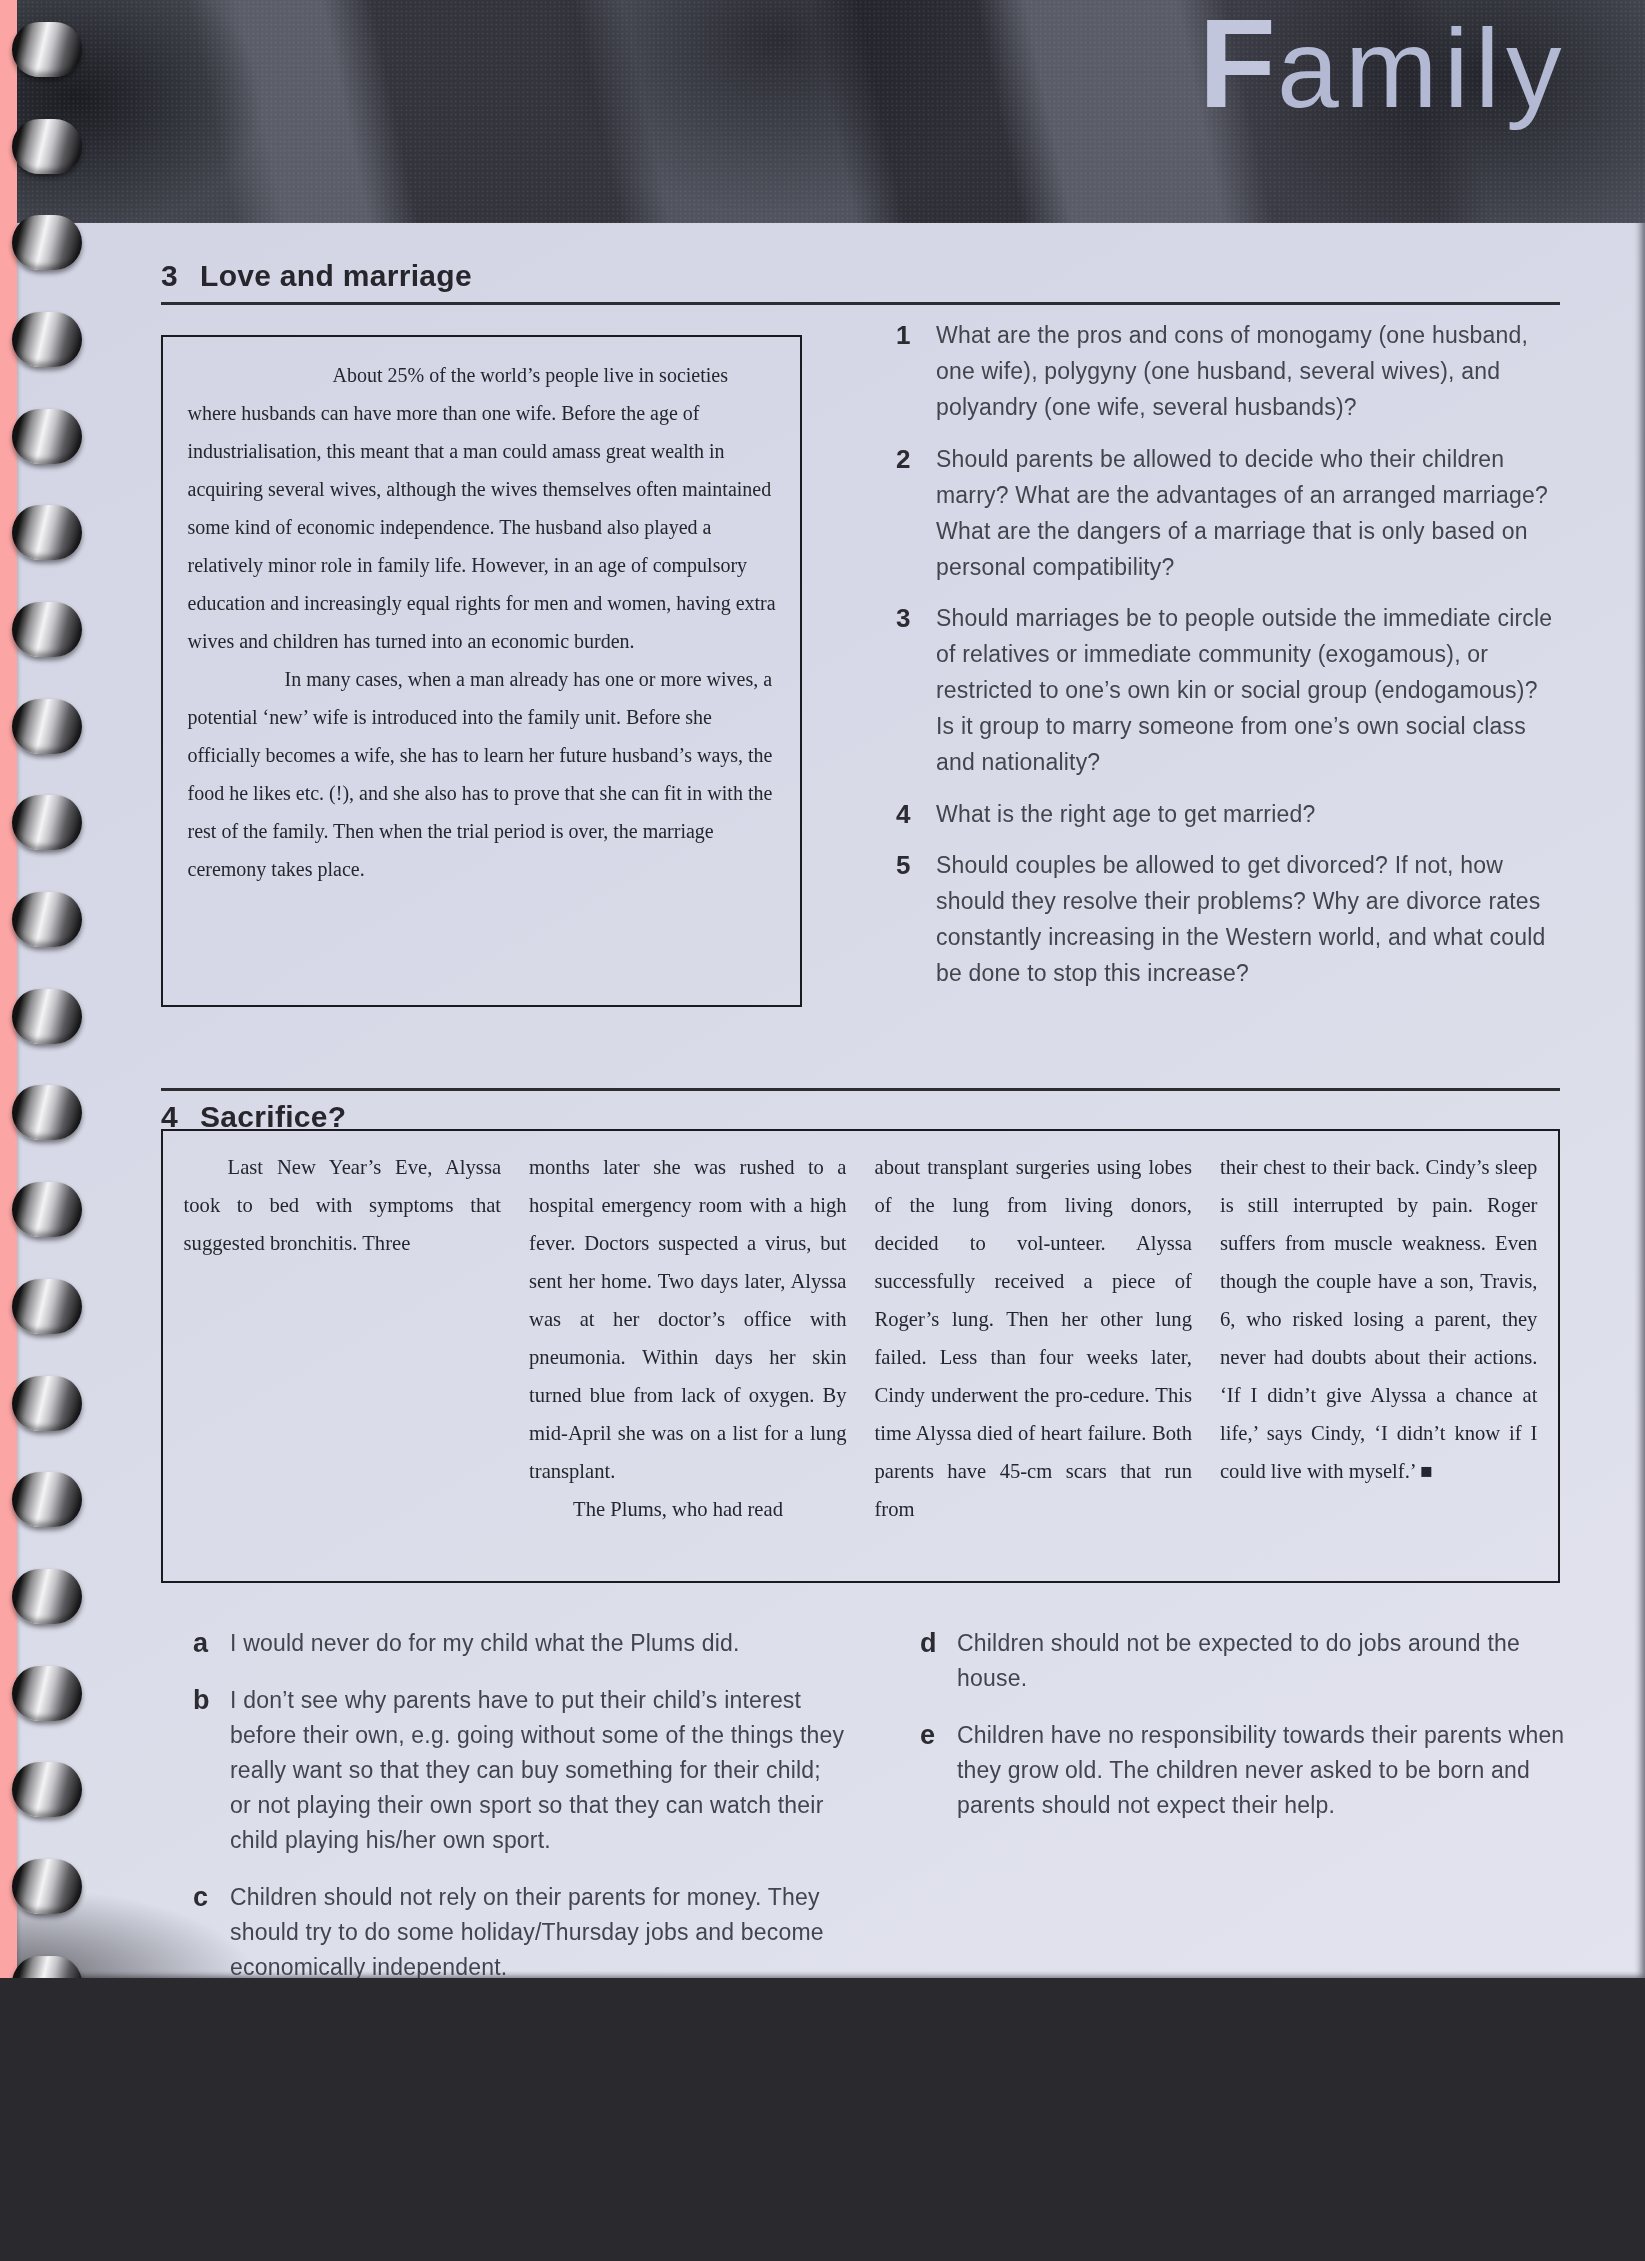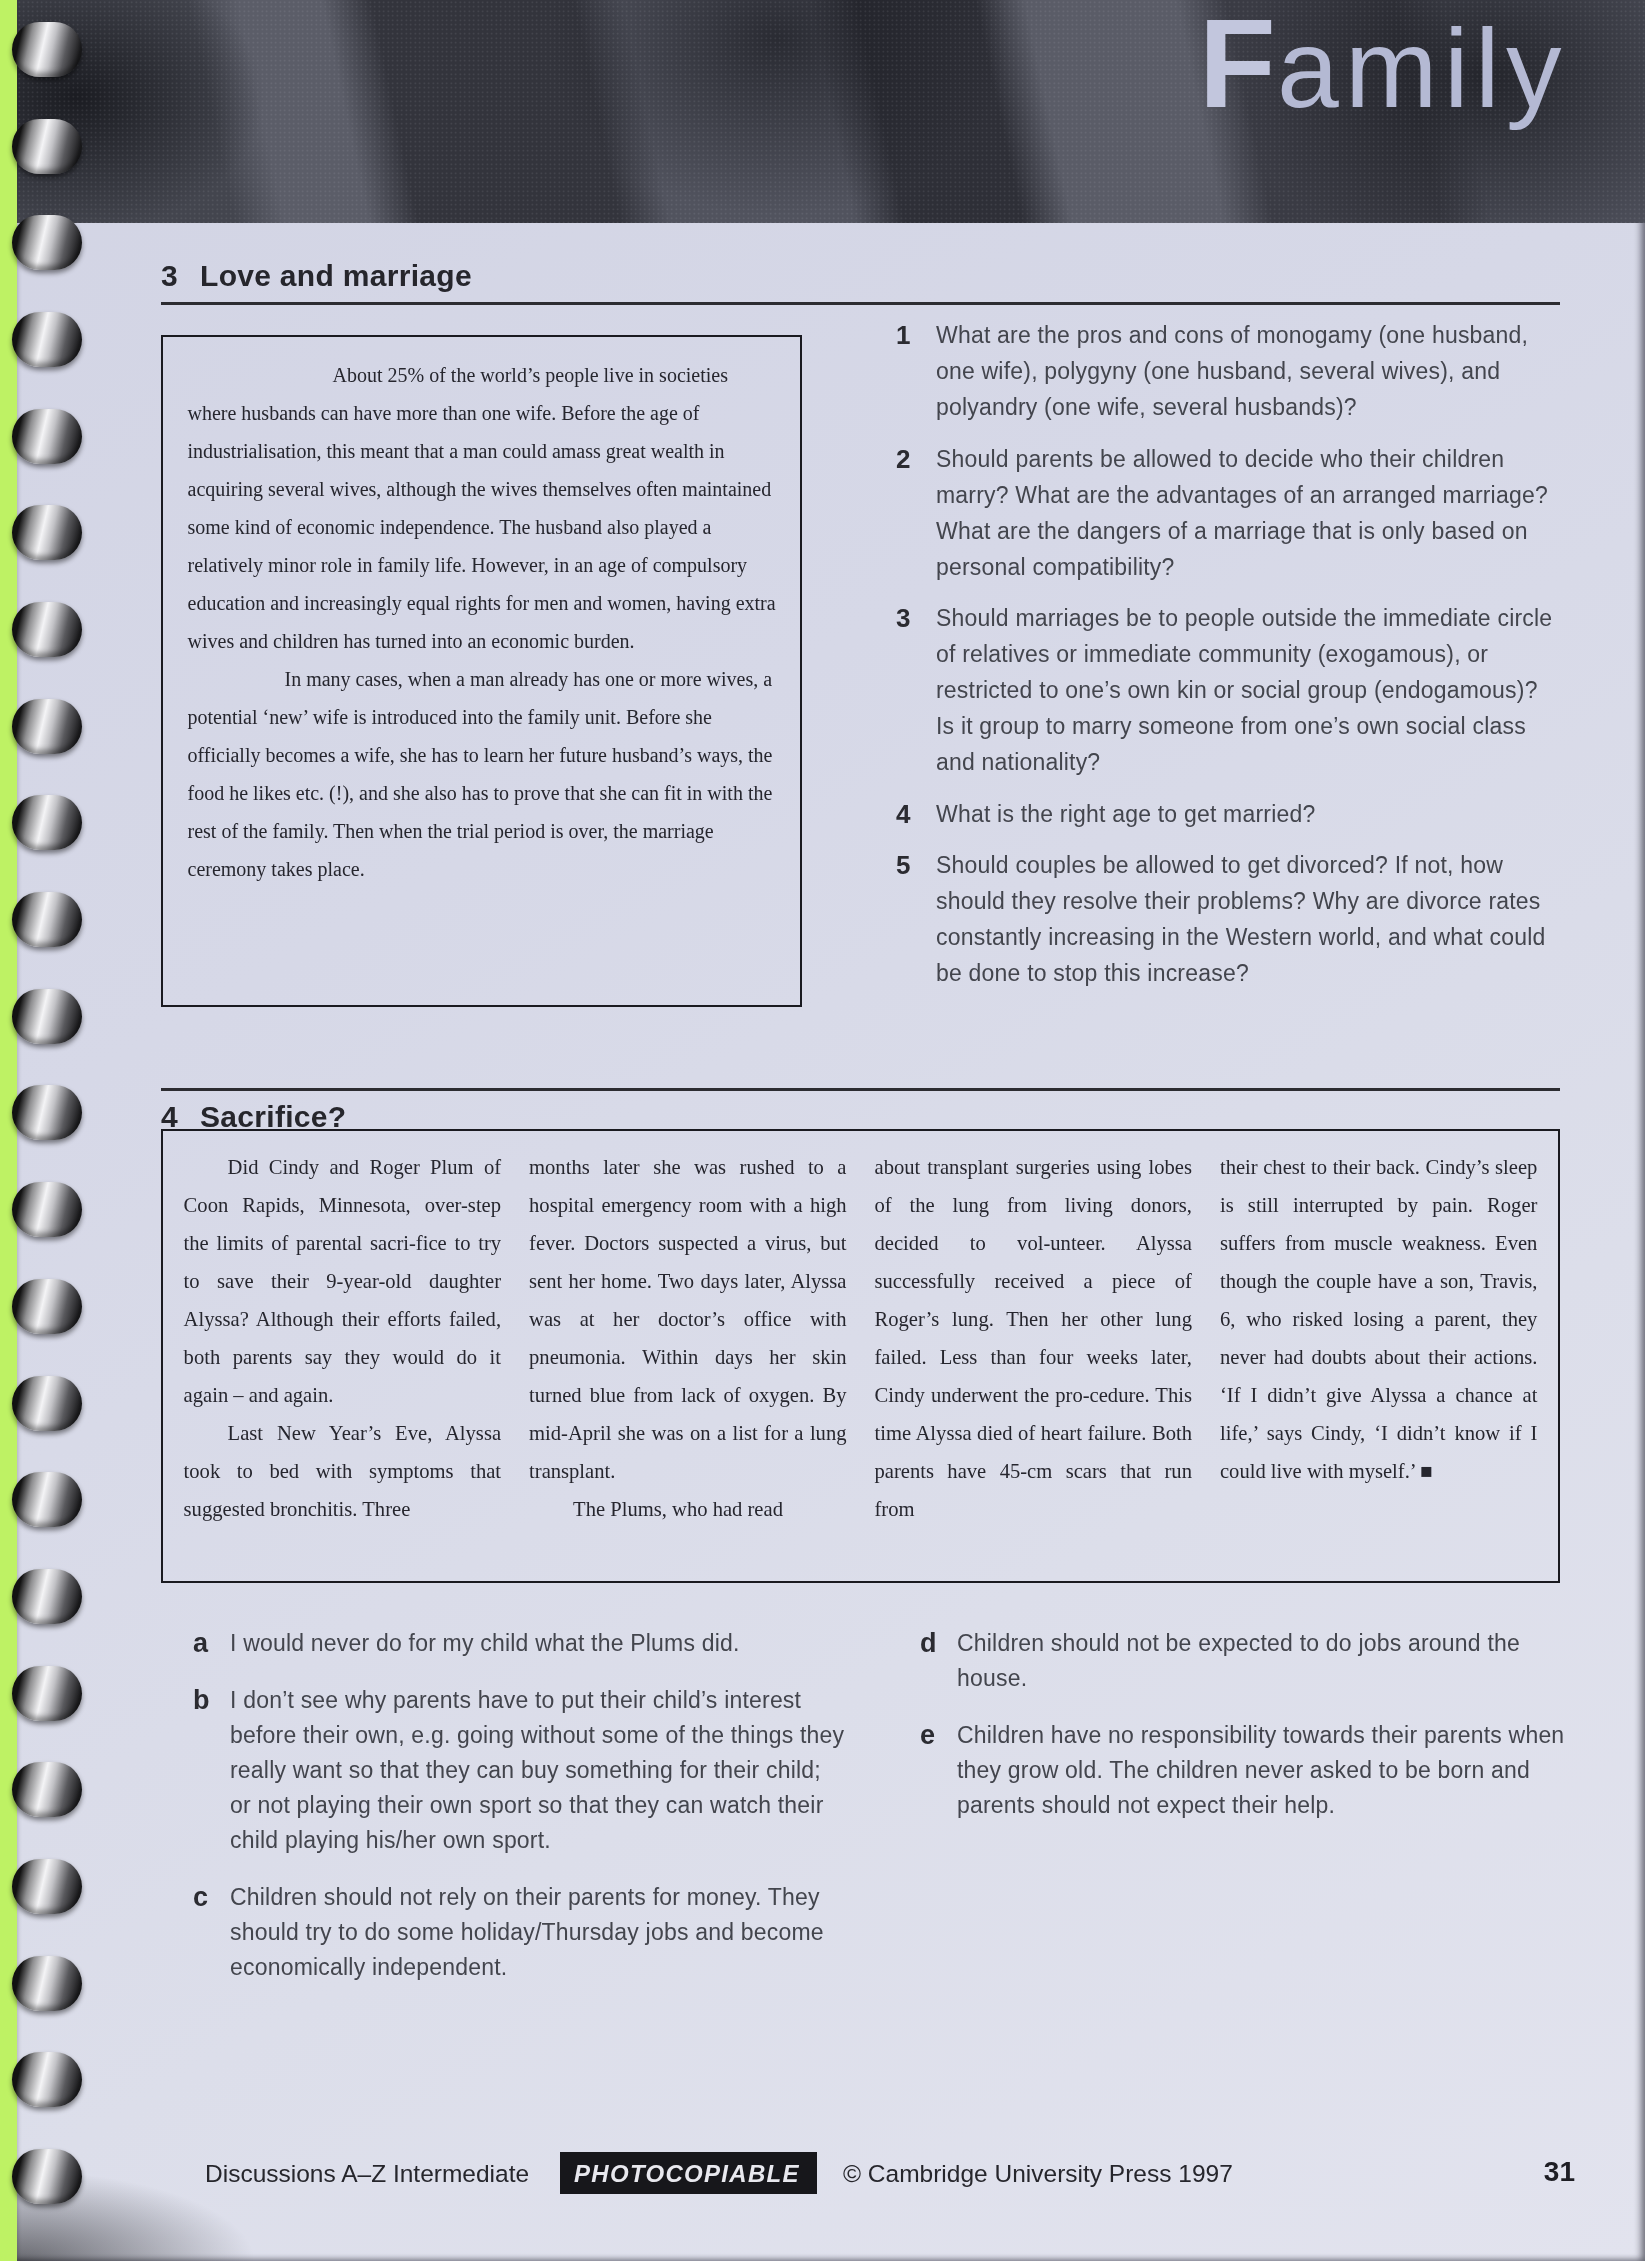--- a/index.html
+++ b/index.html
@@ -1,16 +1,16 @@
 <!DOCTYPE html>
 <html style="font-size:10.3px"><head>
 <meta charset="utf-8">
 <style>
   html,body{margin:0;padding:0;background:#2a2a2e;}
-  .page{position:relative;width:1645px;height:2261px;background:#bef264;overflow:hidden;
+  .page{position:relative;width:1645px;height:1978px;background:#fca5a5;overflow:hidden;
         font-family:"Liberation Sans",sans-serif;}
   
   .paper{position:absolute;left:17px;top:0;right:0;bottom:0;
          background:linear-gradient(150deg,#d2d4e4 0%,#d6d8e7 35%,#dcdeea 68%,#e2e3ee 100%);
          box-shadow:inset -4.5px 0 6.4px rgba(20,20,30,.45), inset 0 -2.6px 5.2px rgba(20,20,30,.25);}
   .paper::after{content:"";position:absolute;left:0;bottom:0;width:271px;height:103px;
          background:radial-gradient(ellipse at 0% 100%, rgba(10,10,12,.55) 0%, rgba(10,10,12,0) 62%);}
   
   .binding{position:absolute;left:10.3px;top:0;width:90px;height:2261px;z-index:30;}
   .ring{position:absolute;left:1.3px;width:70px;height:55px;border-radius:28px;
@@ -135,21 +135,20 @@
     </div>
   </div>
 
   <div class="sec-head" style="top:1100px;">
     <span class="num">4</span><span>Sacrifice?</span>
   </div>
   <div class="rule" style="top:1088px;"></div>
 
   <div class="artbox">
     <div>
-      <p class="ind">Did Cindy and Roger Plum of Coon Rapids, Minnesota, over-step the limits of parental sacri-fice to try to save their 9-year-old daughter Alyssa? Although their efforts failed, both parents say they would do it again – and again.</p>
       <p class="ind">Last New Year’s Eve, Alyssa took to bed with symptoms that suggested bronchitis. Three</p>
     </div>
     <div>
       <p>months later she was rushed to a hospital emergency room with a high fever. Doctors suspected a virus, but sent her home. Two days later, Alyssa was at her doctor’s office with pneumonia. Within days her skin turned blue from lack of oxygen. By mid-April she was on a list for a lung transplant.</p>
       <p class="ind">The Plums, who had read</p>
     </div>
     <div>
       <p>about transplant surgeries using lobes of the lung from living donors, decided to vol-unteer. Alyssa successfully received a piece of Roger’s lung. Then her other lung failed. Less than four weeks later, Cindy underwent the pro-cedure. This time Alyssa died of heart failure. Both parents have 45-cm scars that run from</p>
     </div>
     <div>

